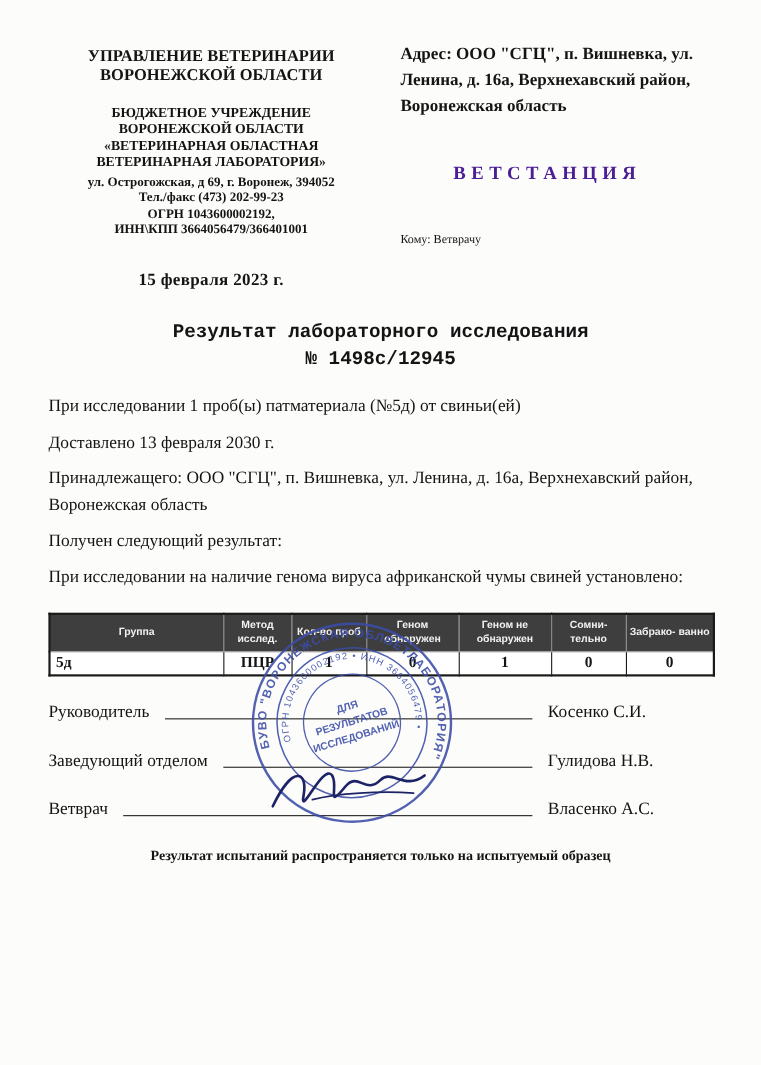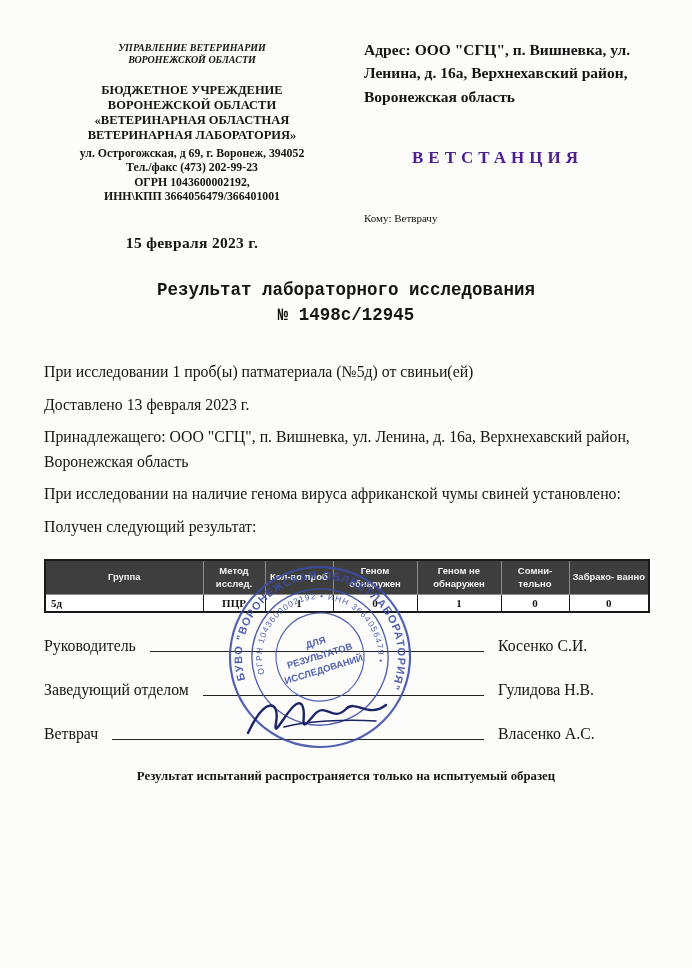--- a/index.html
+++ b/index.html
@@ -14,21 +14,21 @@
     padding:36px 44px;
     overflow:hidden;
   }
   
   .top {
     display:grid;
     grid-template-columns:296px 1fr;
     column-gap:24px;
   }
   .letterhead { text-align:center; font-weight:bold; }
-  .lh-dept { font-size:10px; line-height:1.2; margin-top:6px;font-style:italic; }
+  .lh-dept { font-size:15px; line-height:1.2; margin-top:6px; }
   .lh-inst { font-size:12.5px; line-height:1.2; margin-top:17px; }
   .lh-contacts { font-size:11.8px; line-height:1.22; margin-top:3px; }
   .lh-date { font-size:15.5px; margin-top:30px; letter-spacing:.3px; }
   .recipient { padding-top:2px; }
   .recipient-addr {
     font-size:15.5px; font-weight:bold; line-height:1.5;
     max-width:300px;
   }
   .vetstation {
     margin:40px 0 0 48px;
@@ -41,21 +41,21 @@
   
   .doc-title {
     text-align:center;
     font-weight:bold;
     font-size:17.5px;
     line-height:1.45;
     margin-top:26px;
     font-family:Liberation Mono, monospace;
   }
   
-  .body-text { margin-top:32px; font-size:15.8px; line-height:1.55; }
+  .body-text { margin-top:18px; font-size:15.8px; line-height:1.55; }
   .body-text p { margin:0 0 8px 0; }
   
   table.results {
     width:100%;
     border-collapse:collapse;
     margin-top:20px;
     table-layout:fixed;
     border:2px solid #1a1a1a;
   }
   table.results thead th {
@@ -64,21 +64,21 @@
     font-family:"Liberation Sans", sans-serif;
     font-size:9.5px;
     font-weight:bold;
     line-height:1.3;
     text-align:center;
     vertical-align:middle;
     padding:4px 2px;
     border:1px solid #8c8c8c;
   }
   table.results tbody td {
-    font-size:11px;
+    font-size:14px;
     font-weight:bold;
     text-align:center;
     padding:2px 5px;
     border:1px solid #1a1a1a;
     background:#fff;
   }
   table.results tbody td:first-child { text-align:left; }
   
   .signatures { margin-top:24px; position:relative; }
   .sig-row {
@@ -151,24 +151,24 @@
     </div>
   </div>
 
   <div class="doc-title">
     <div>Результат лабораторного исследования</div>
     <div>№ 1498с/12945</div>
   </div>
 
   <div class="body-text">
     <p>При исследовании 1 проб(ы) патматериала (№5д) от свиньи(ей)</p>
-    <p>Доставлено 13 февраля 2023 г.</p>
+    <p>Доставлено 13 февраля 2030 г.</p>
     <p>Принадлежащего: ООО "СГЦ", п. Вишневка, ул. Ленина, д. 16а, Верхнехавский район, Воронежская область</p>
+    <p>Получен следующий результат:</p>
     <p>При исследовании на наличие генома вируса африканской чумы свиней установлено:</p>
-    <p>Получен следующий результат:</p>
   </div>
 
   <table class="results">
     <colgroup>
       <col style="width:158px">
         <col style="width:62px">
         <col style="width:68px">
       <col style="width:84px">
         <col style="width:84px">
         <col style="width:68px">

